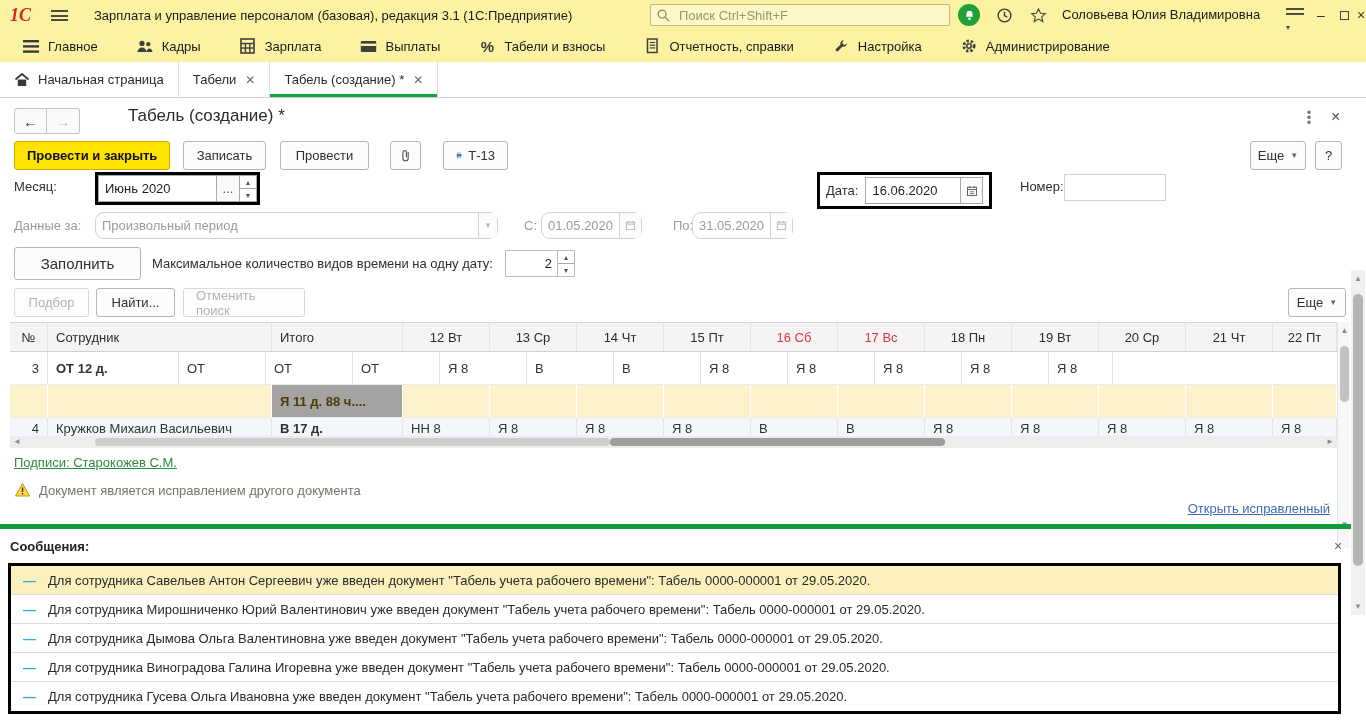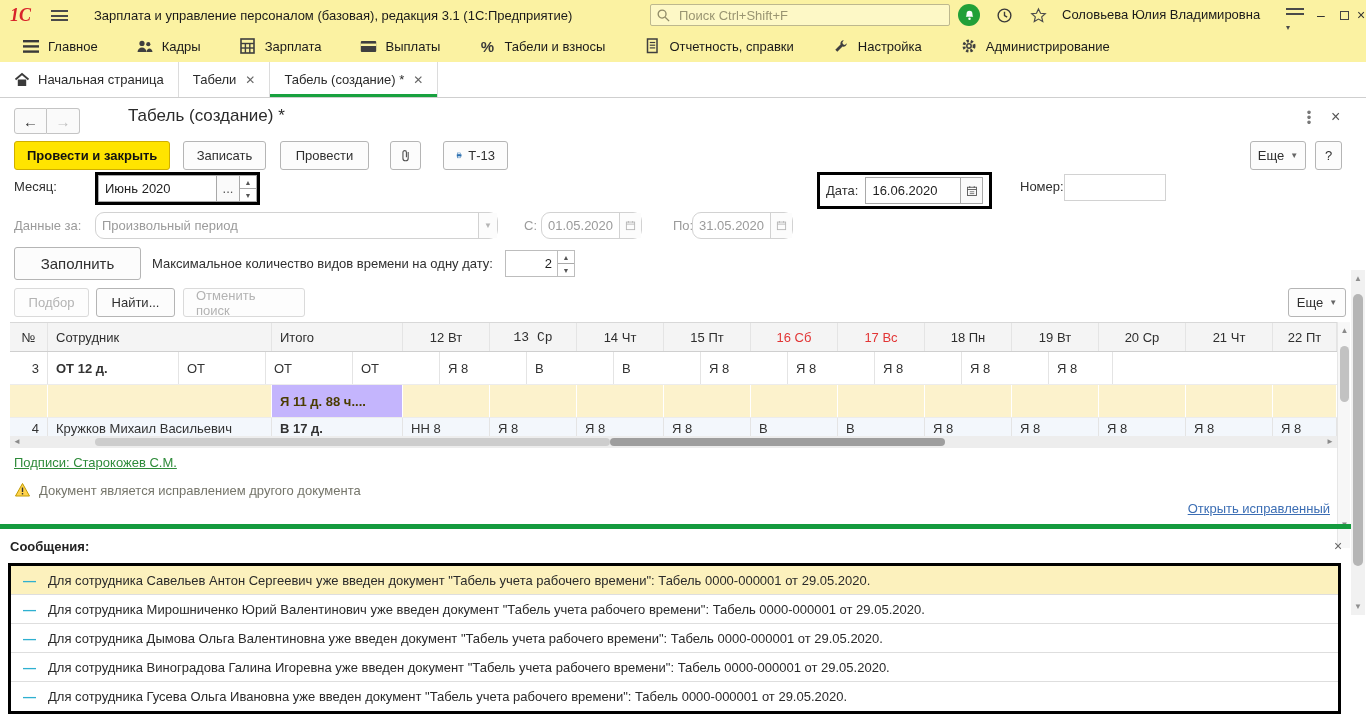--- a/index.html
+++ b/index.html
@@ -72,21 +72,21 @@
   .trow .td{border-right:1px solid #e4e4e4;overflow:hidden;white-space:nowrap;padding:0 8px;display:flex;align-items:center;}
   .thead{background:#f4f4f4;border-top:1px solid #d8d8d8;border-bottom:1px solid #cfcfcf;height:30px;}
   .thead .td{justify-content:center;color:#2e2e2e;padding:0 4px;}
   .thead .td.c0{justify-content:center;}
   .thead .td.c1,.thead .td.c2{justify-content:flex-start;padding:0 8px;}
   .thead .td.weekend{color:#e23535;}
   .trow .td.num{justify-content:flex-end;}
   .trow .td.total{font-weight:bold;}
   .r-normal{height:33px;background:#fff;}
   .r-highlight{height:33px;background:#fcf2cc;}
-  .r-highlight .td.total{background:#c4b5fd;color:#4a3c00;}
+  .r-highlight .td.total{background:#a3a3a3;color:#4a3c00;}
   .r-highlight .td{border-right:1px solid #fff;}
   .r-alt{height:21px;background:#f3f7fc;border-bottom:none;}
   .vscroll{position:absolute;left:1337px;top:224px;width:13px;height:226px;background:#f7f7f7;border-left:1px solid #e6e6e6;}
   .vscroll .a{position:absolute;left:0;width:13px;text-align:center;font-size:8px;color:#8a8a8a;}
   .vscroll .thumb{position:absolute;left:2px;width:9px;border-radius:5px;background:#c2c2c2;}
   .hscroll{position:absolute;left:10px;top:338px;width:1327px;height:12px;background:#ededed;}
   .hscroll .thumb1{position:absolute;left:85px;top:2px;width:515px;height:8px;border-radius:4px;background:#cdcdcd;}
   .hscroll .thumb2{position:absolute;left:600px;top:2px;width:335px;height:8px;border-radius:4px;background:#9e9e9e;}
   .hscroll .a{position:absolute;top:1px;font-size:8px;color:#8a8a8a;}
 
@@ -371,21 +371,21 @@
         <span>Еще</span>
         <span class="caret">▼</span>
       </div>
 
     <div class="tbl">
         <div class="trow thead">
           <div class="td c0" style="width: 38px;">№</div>
           <div class="td c1" style="width: 224px;">Сотрудник</div>
           <div class="td c2" style="width: 131px;">Итого</div>
           <div class="td c3" style="width: 87px;">12 Вт</div>
-          <div class="td c4" style="width: 87px; font-family: Liberation Mono, monospace;">13 Ср</div>
+          <div class="td c4" style="width: 87px;">13 Ср</div>
           <div class="td c5" style="width: 87px;">14 Чт</div>
           <div class="td c6" style="width: 87px;">15 Пт</div>
           <div class="td c7 weekend" style="width: 87px;">16 Сб</div>
           <div class="td c8 weekend" style="width: 87px;">17 Вс</div>
           <div class="td c9" style="width: 87px;">18 Пн</div>
           <div class="td c10" style="width: 87px;">19 Вт</div>
           <div class="td c11" style="width: 87px;">20 Ср</div>
           <div class="td c12" style="width: 87px;">21 Чт</div>
           <div class="td c13" style="width: 64px;">22 Пт</div>
         </div>

